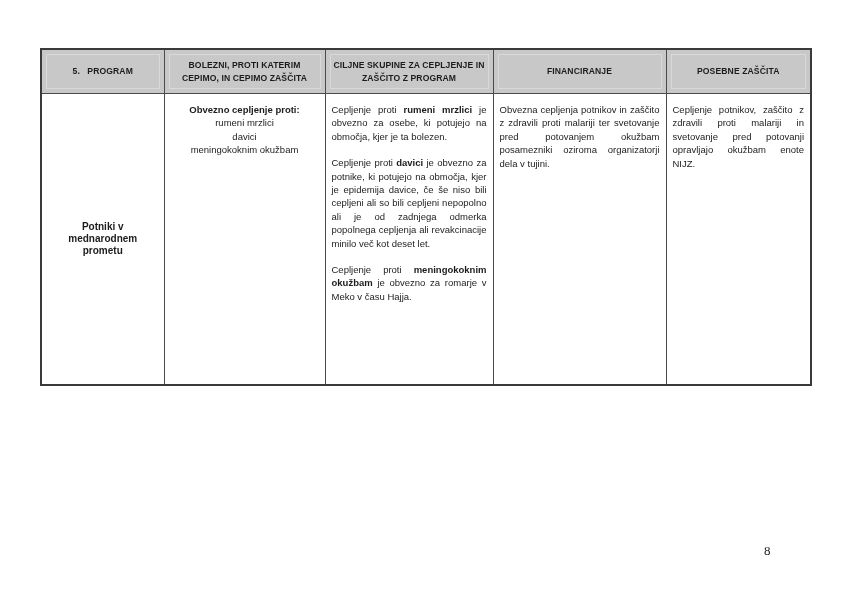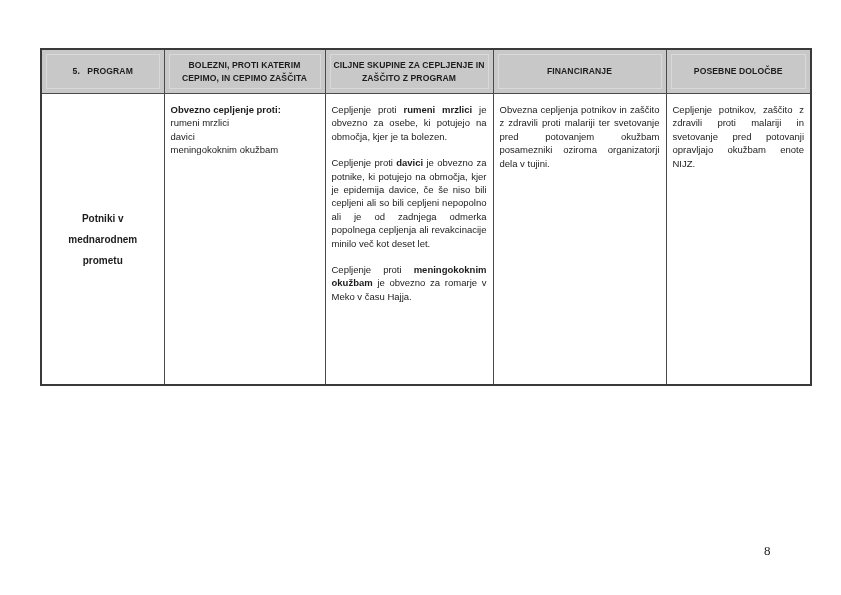--- a/index.html
+++ b/index.html
@@ -46,28 +46,28 @@
     line-height: 13.4px;
     background: #ffffff;
   }
   tr.body-row { height: 291px; }
 
   td.cell-program {
     vertical-align: middle;
     text-align: center;
     font-weight: bold;
     font-size: 10px;
-    line-height: 21px;
+    line-height: 12px;
     white-space: pre-line;
   }
   .bold { font-weight: bold; }
   .b { font-weight: bold; }
   .para { margin: 0 0 13px 0; text-align: justify; }
   .para:last-child { margin-bottom: 0; }
-  .list-line { text-align: left; }
+  .list-line { text-align: center; }
 
   .page-number {
     position: absolute;
     left: 764px; top: 543px;
     font-family: "Liberation Serif", serif;
     font-size: 13px;
     color: #222222;
   }
 </style>
 </head>
@@ -93,21 +93,21 @@
 CEPIMO, IN CEPIMO ZAŠČITA</div>
         </th>
         <th>
           <div class="hdr">CILJNE SKUPINE ZA CEPLJENJE IN
 ZAŠČITO Z PROGRAM</div>
         </th>
         <th>
           <div class="hdr">FINANCIRANJE</div>
         </th>
         <th>
-          <div class="hdr">POSEBNE DOLOČBE</div>
+          <div class="hdr">POSEBNE ZAŠČITA</div>
         </th>
       </tr>
     </thead>
     <tbody>
       <tr class="body-row">
         <td class="cell-program">Potniki v
 mednarodnem
 prometu</td>
 
         <td>

